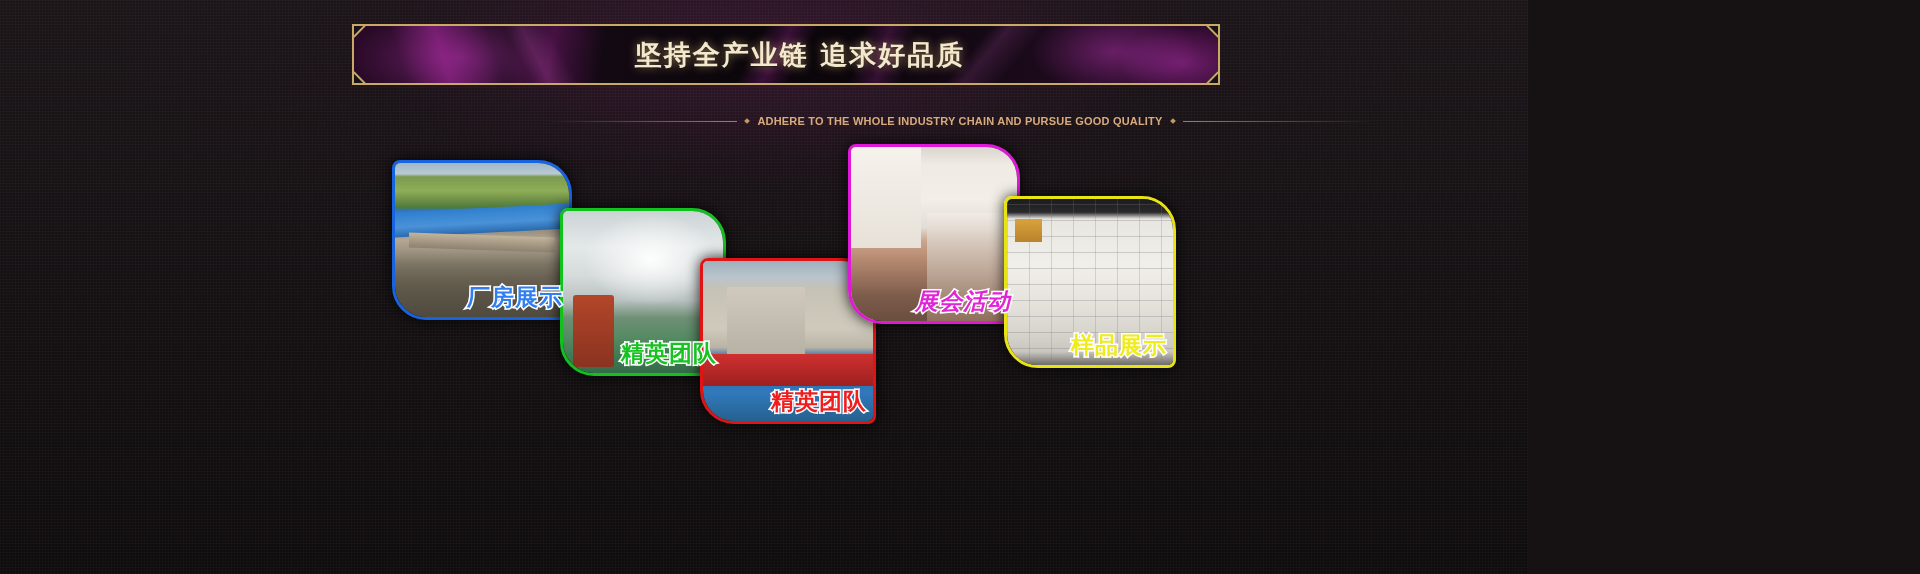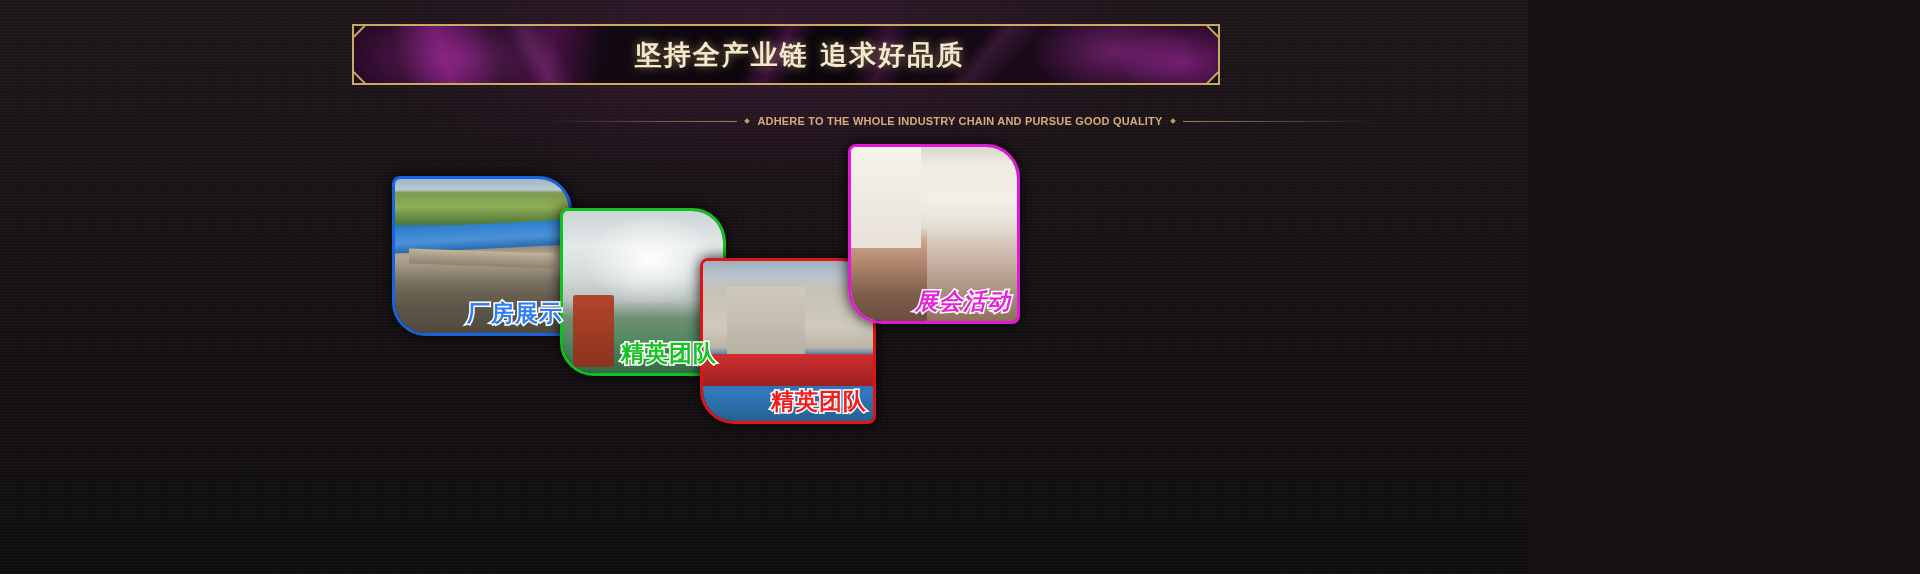--- a/index.html
+++ b/index.html
@@ -77,21 +77,21 @@
   .card .photo{ position:absolute; inset:0; }
   .card .cap{
     position:absolute; right:6px; bottom:4px;
     font-size:23px; font-weight:700; letter-spacing:1px;
     font-family:"DejaVu Sans","Liberation Sans",sans-serif;
     white-space:nowrap;
     z-index:4;
   }
 
   
-  #card1{ left:392px; top:176px; width:180px; height:160px; border-color:#1763e0;
+  #card1{ left:392px; top:160px; width:180px; height:160px; border-color:#1763e0;
           border-top-left-radius:8px; border-bottom-right-radius:8px;text-decoration:underline;}
   #card1 .photo{
     background:
       linear-gradient(180deg,#9fb7c6 0%, #b9cad4 7%, #7c9a4e 9%, #8fae58 18%, #6e8f46 24%, #4d7a3c 29%,
                       #2f76c4 31%, #3e86d2 37%, #8b8274 41%, #b4a893 50%, #9c9180 58%,
                       #7b7364 66%, #6a6253 74%, #5c5648 84%, #4f4a3e 100%);
   }
   #card1 .photo::before{
     content:""; position:absolute; left:0; top:29%; width:100%; height:16%;
     background:linear-gradient(180deg,#2f7fce,#4a92d8 60%,#2a6aae);
@@ -208,14 +208,18 @@
   <div class="card" id="card3">
     <div class="photo"></div>
     <div class="cap">精英团队</div>
   </div>
 
   <div class="card" id="card4">
     <div class="photo"></div>
     <div class="cap">展会活动</div>
   </div>
 
+  <div class="card" id="card5">
+    <div class="photo"></div>
+    <div class="cap">样品展示</div>
+  </div>
 
 </div>
 
 </body></html>

